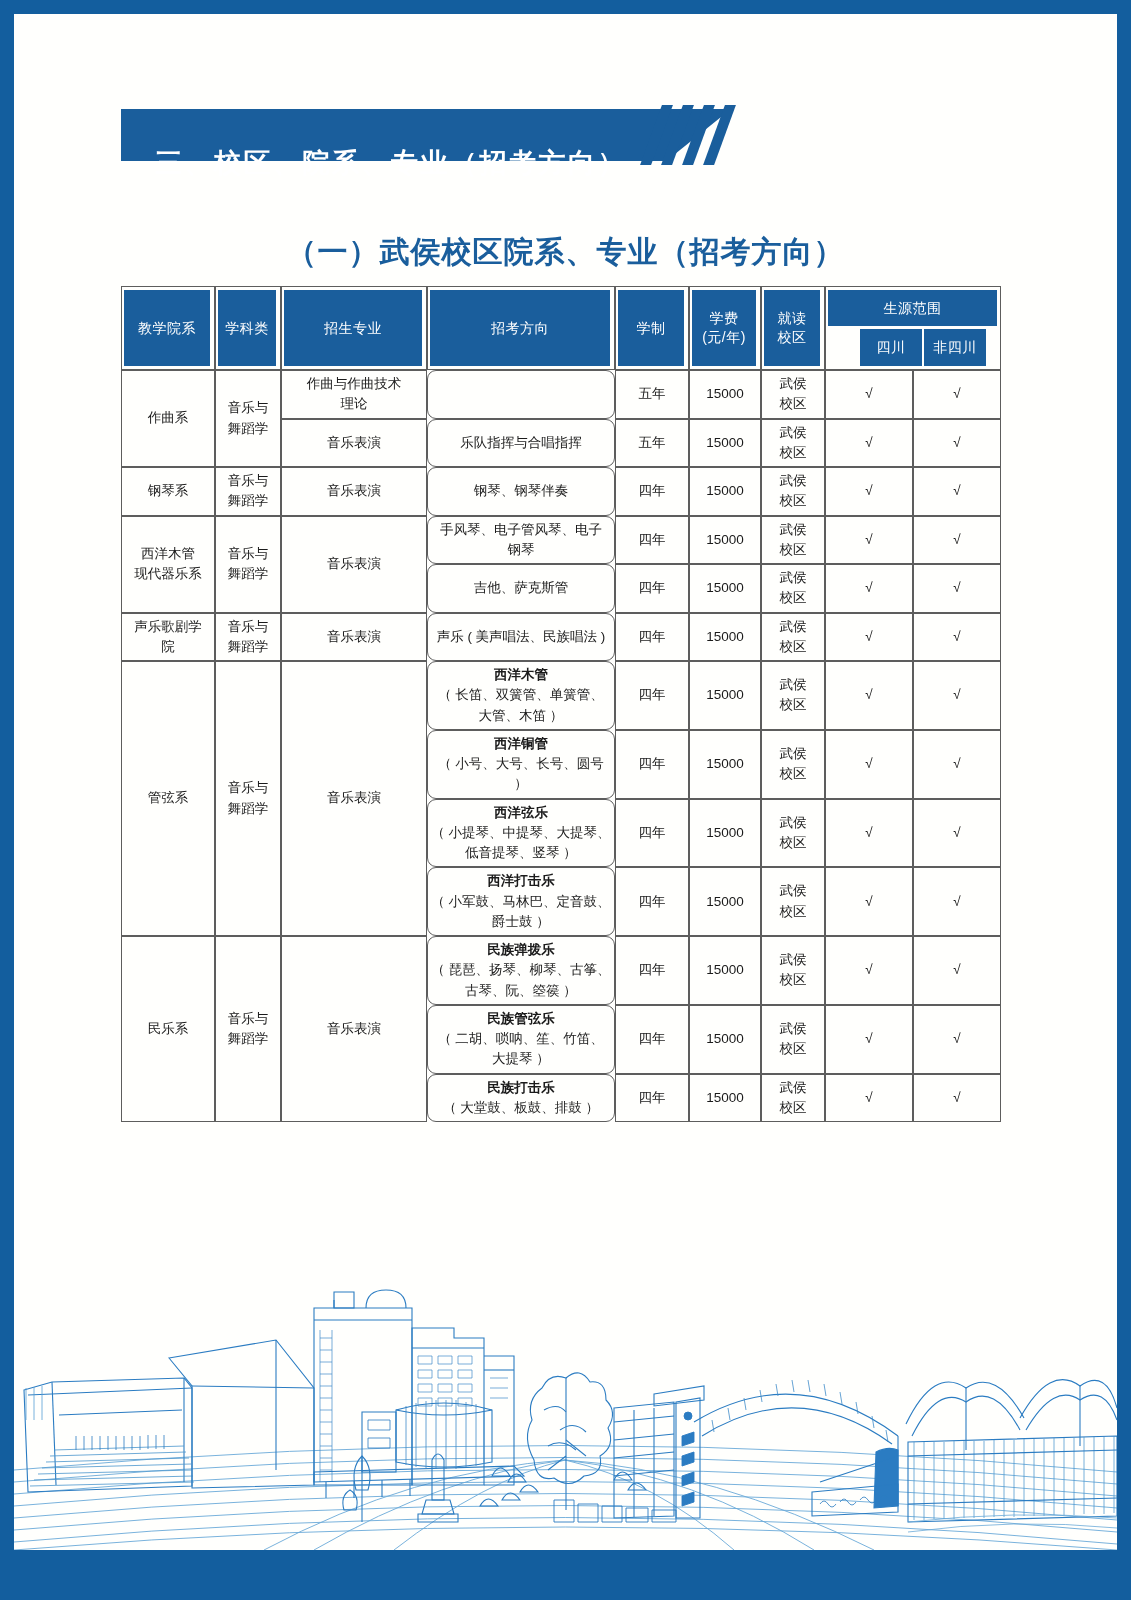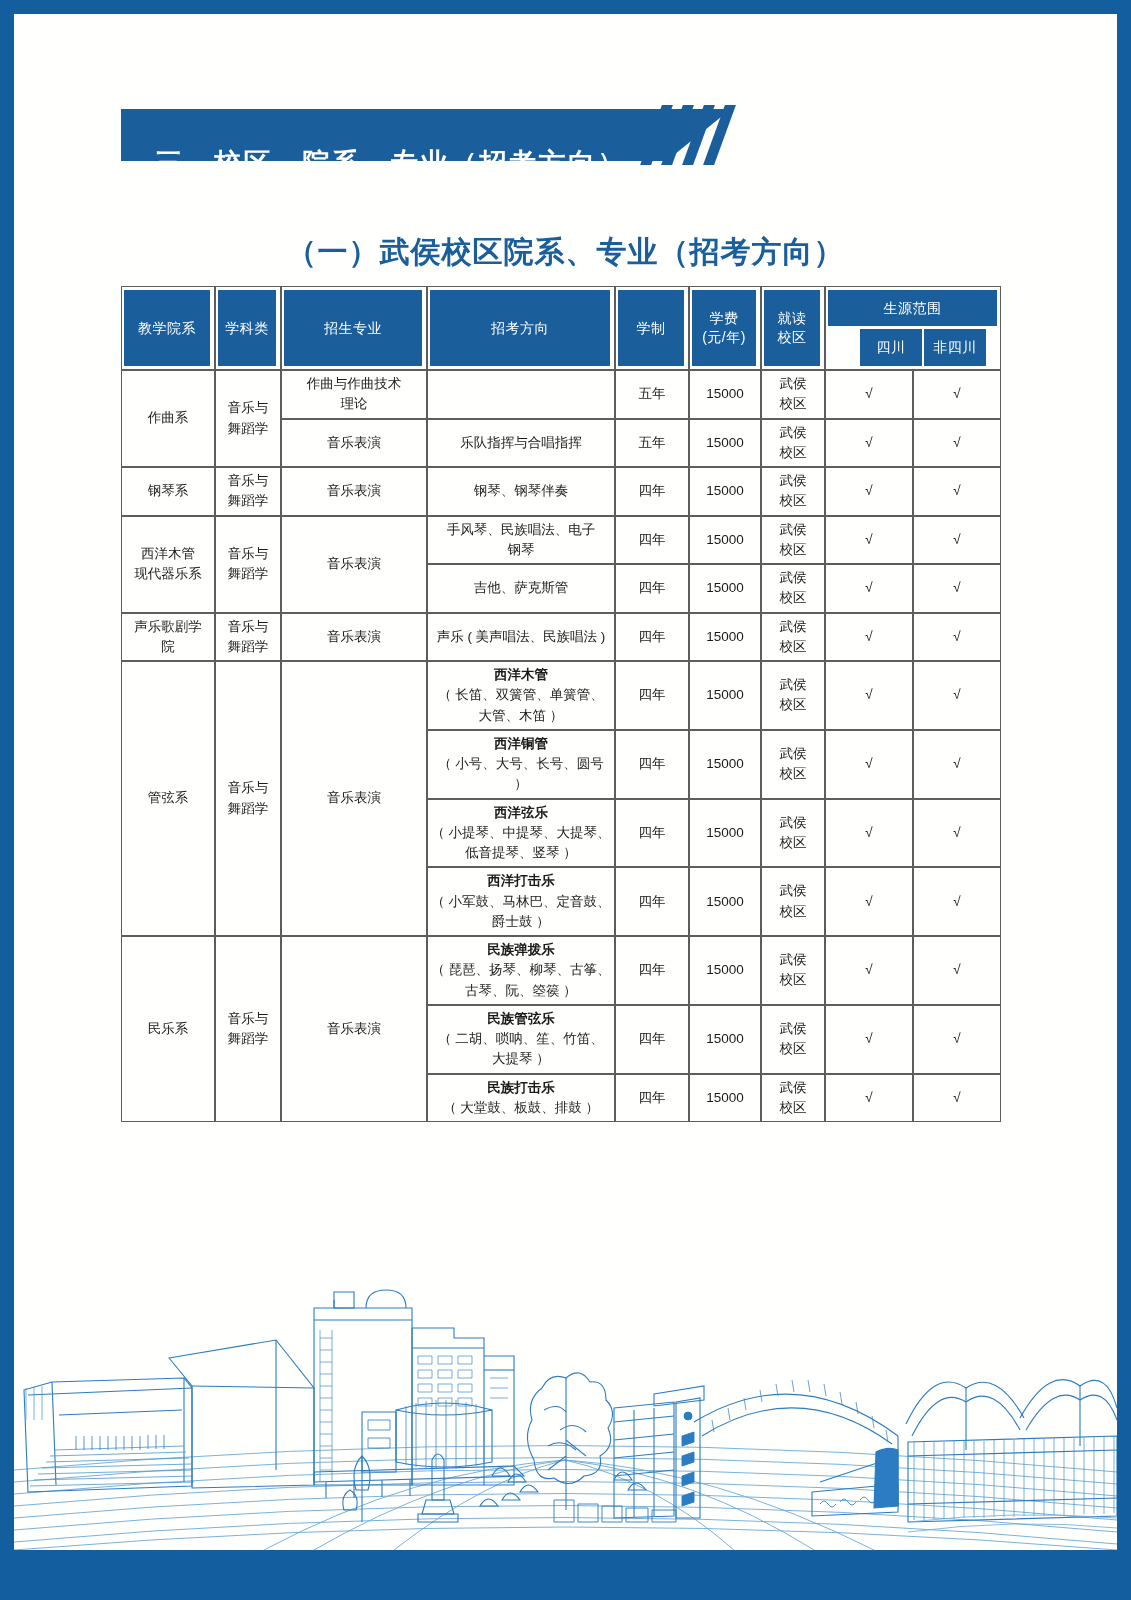--- a/index.html
+++ b/index.html
@@ -108,21 +108,21 @@
     letter-spacing: 0.5px;
   }
   thead th .hbox.tall { height: 76px; }
   thead th .hbox.half-top { height: 36px; margin-bottom: 3px; }
   thead th .hbox.half-bot { height: 37px; }
   .hstack { display: flex; flex-direction: column; }
   .hrow2 { display: flex; padding-left: 32px; }
   .hrow2 > div { flex: 1; }
 
   .bold-line { font-weight: bold; }
-  .dir-cell { line-height: 1.55; padding: 5px 4px; }
+  .dir-cell { line-height: 1.55; padding: 5px 4px; border-radius: 9px; }
   .check { font-size: 17px; color: #222; }
 
   
   .illus {
     position: absolute;
     left: 0; bottom: 36px;
     width: 1103px; height: 290px;
   }
   .bottom-band {
     position: absolute;
@@ -314,21 +314,21 @@
               <div>现代器乐系</div>
             </td>
             <td rowspan="2">
               <div>音乐与</div>
               <div>舞蹈学</div>
             </td>
             <td rowspan="2">
               <div>音乐表演</div>
             </td>
             <td class="dir-cell">
-              <div>手风琴、民族唱法、电子</div>
+              <div>手风琴、电子管风琴、电子</div>
               <div>钢琴</div>
             </td>
             <td>
               <div>四年</div>
             </td>
             <td>
               <div>15000</div>
             </td>
             <td>
               <div>武侯</div>

